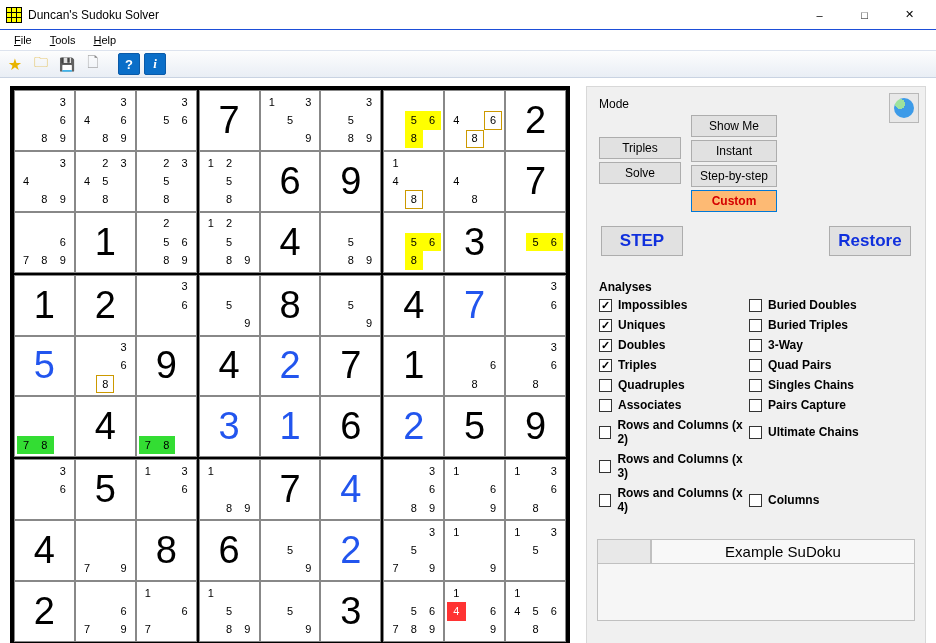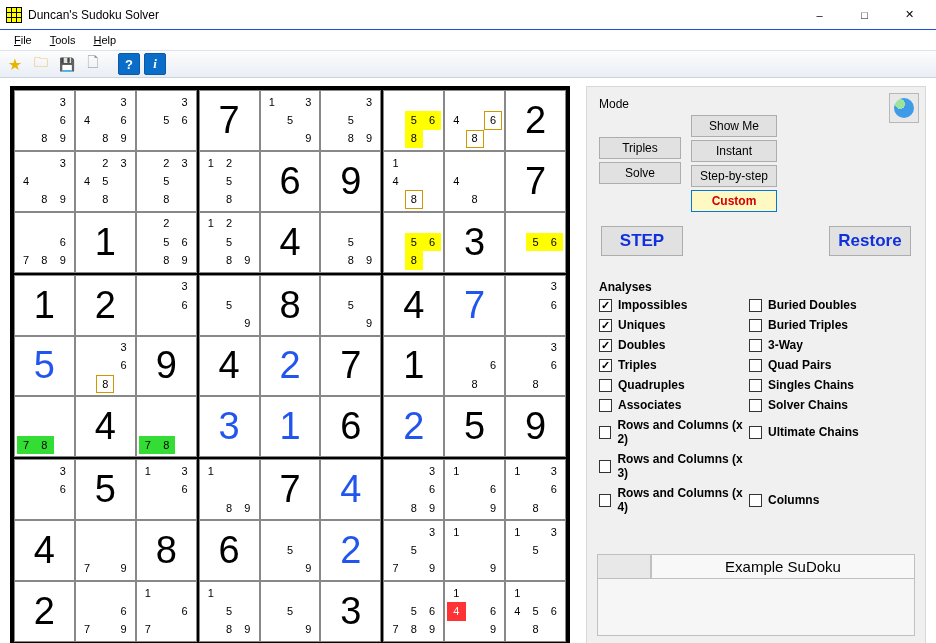--- a/index.html
+++ b/index.html
@@ -43,31 +43,31 @@
 
   
   .panel { flex:1; background:#f0f0f0; border:1px solid #d8d8d8; padding:10px 12px; position:relative; height:560px; }
   .panel .globe { position:absolute; top:6px; right:6px; width:30px; height:30px; border:1px solid #b8b8b8; background:#e8e8e8; display:flex; align-items:center; justify-content:center; }
   .panel .globe .g { width:20px; height:20px; border-radius:50%; background: radial-gradient(circle at 30% 30%, #9de29d 0 25%, #3d9be8 25% 100%); }
   .panel label, .panel .lbl { font-size:12px; }
   .mode-row { display:flex; gap:10px; align-items:flex-start; margin-top:4px; }
   .mode-col { display:flex; flex-direction:column; gap:3px; align-items:stretch; }
   .mode-col.left { margin-top:22px; }
   .btn { min-width:82px; height:22px; font-size:12px; border:1px solid #adadad; background:#e1e1e1; display:flex; align-items:center; justify-content:center; padding:0 8px; cursor:pointer; }
-  .btn.sel { border:1px solid #0078d7; background:#fef9c3; color:#d40000; font-weight:bold; }
+  .btn.sel { border:1px solid #0078d7; background:#fdba74; color:#d40000; font-weight:bold; }
   .btn.big { font-size:17px; font-weight:bold; color:#1030dd; height:30px; padding:0 6px; }
   .steprow { display:flex; justify-content:space-between; margin:14px 2px 8px; }
   .analyses { margin-top:24px;font-weight:bold; }
   .analyses .title { font-size:12px; margin-bottom:4px; }
   .checks { display:grid; grid-template-columns: 150px 150px; column-gap:0; row-gap:6px; }
   .chk { display:flex; align-items:center; gap:6px; font-size:12px; cursor:pointer; }
   .chk .box { width:13px; height:13px; border:1px solid #333; display:flex; align-items:center; justify-content:center; background:#fff; grid-template-columns:none; grid-template-rows:none; }
   .chk .box.checked::after { content:"✓"; font-size:11px; line-height:0; position:relative; top:0; }
 
-  .example-wrap { position:absolute; left:10px; right:10px; bottom:9px;margin-top:43px; }
+  .example-wrap { position:absolute; left:10px; right:10px; bottom:24px;margin-top:43px; }
   .example-head { display:flex; }
   .example-head .tabstub { width:54px; height:24px; border:1px solid #c0c0c0; border-bottom:none; background:#e8e8e8; }
   .example-head .tabmain { flex:1; height:24px; border:1px solid #c0c0c0; border-bottom:none; background:#f8f8f8; display:flex; align-items:center; justify-content:center; font-size:15px; }
   .example-body { height:58px; border:1px solid #c0c0c0; background:#f6f6f6; }
 </style>
 </head>
 <body>
 
 <div class="titlebar">
   <div class="app-icon">
@@ -893,21 +893,21 @@
           <div class="chk">
             <div class="box"></div>
             <span>Singles Chains</span>
           </div>
           <div class="chk">
             <div class="box"></div>
             <span>Associates</span>
           </div>
           <div class="chk">
             <div class="box"></div>
-            <span>Solver Chains</span>
+            <span>Pairs Capture</span>
           </div>
           <div class="chk">
             <div class="box"></div>
             <span>Rows and Columns (x 2)</span>
           </div>
           <div class="chk">
             <div class="box"></div>
             <span>Ultimate Chains</span>
           </div>
           <div class="chk">

